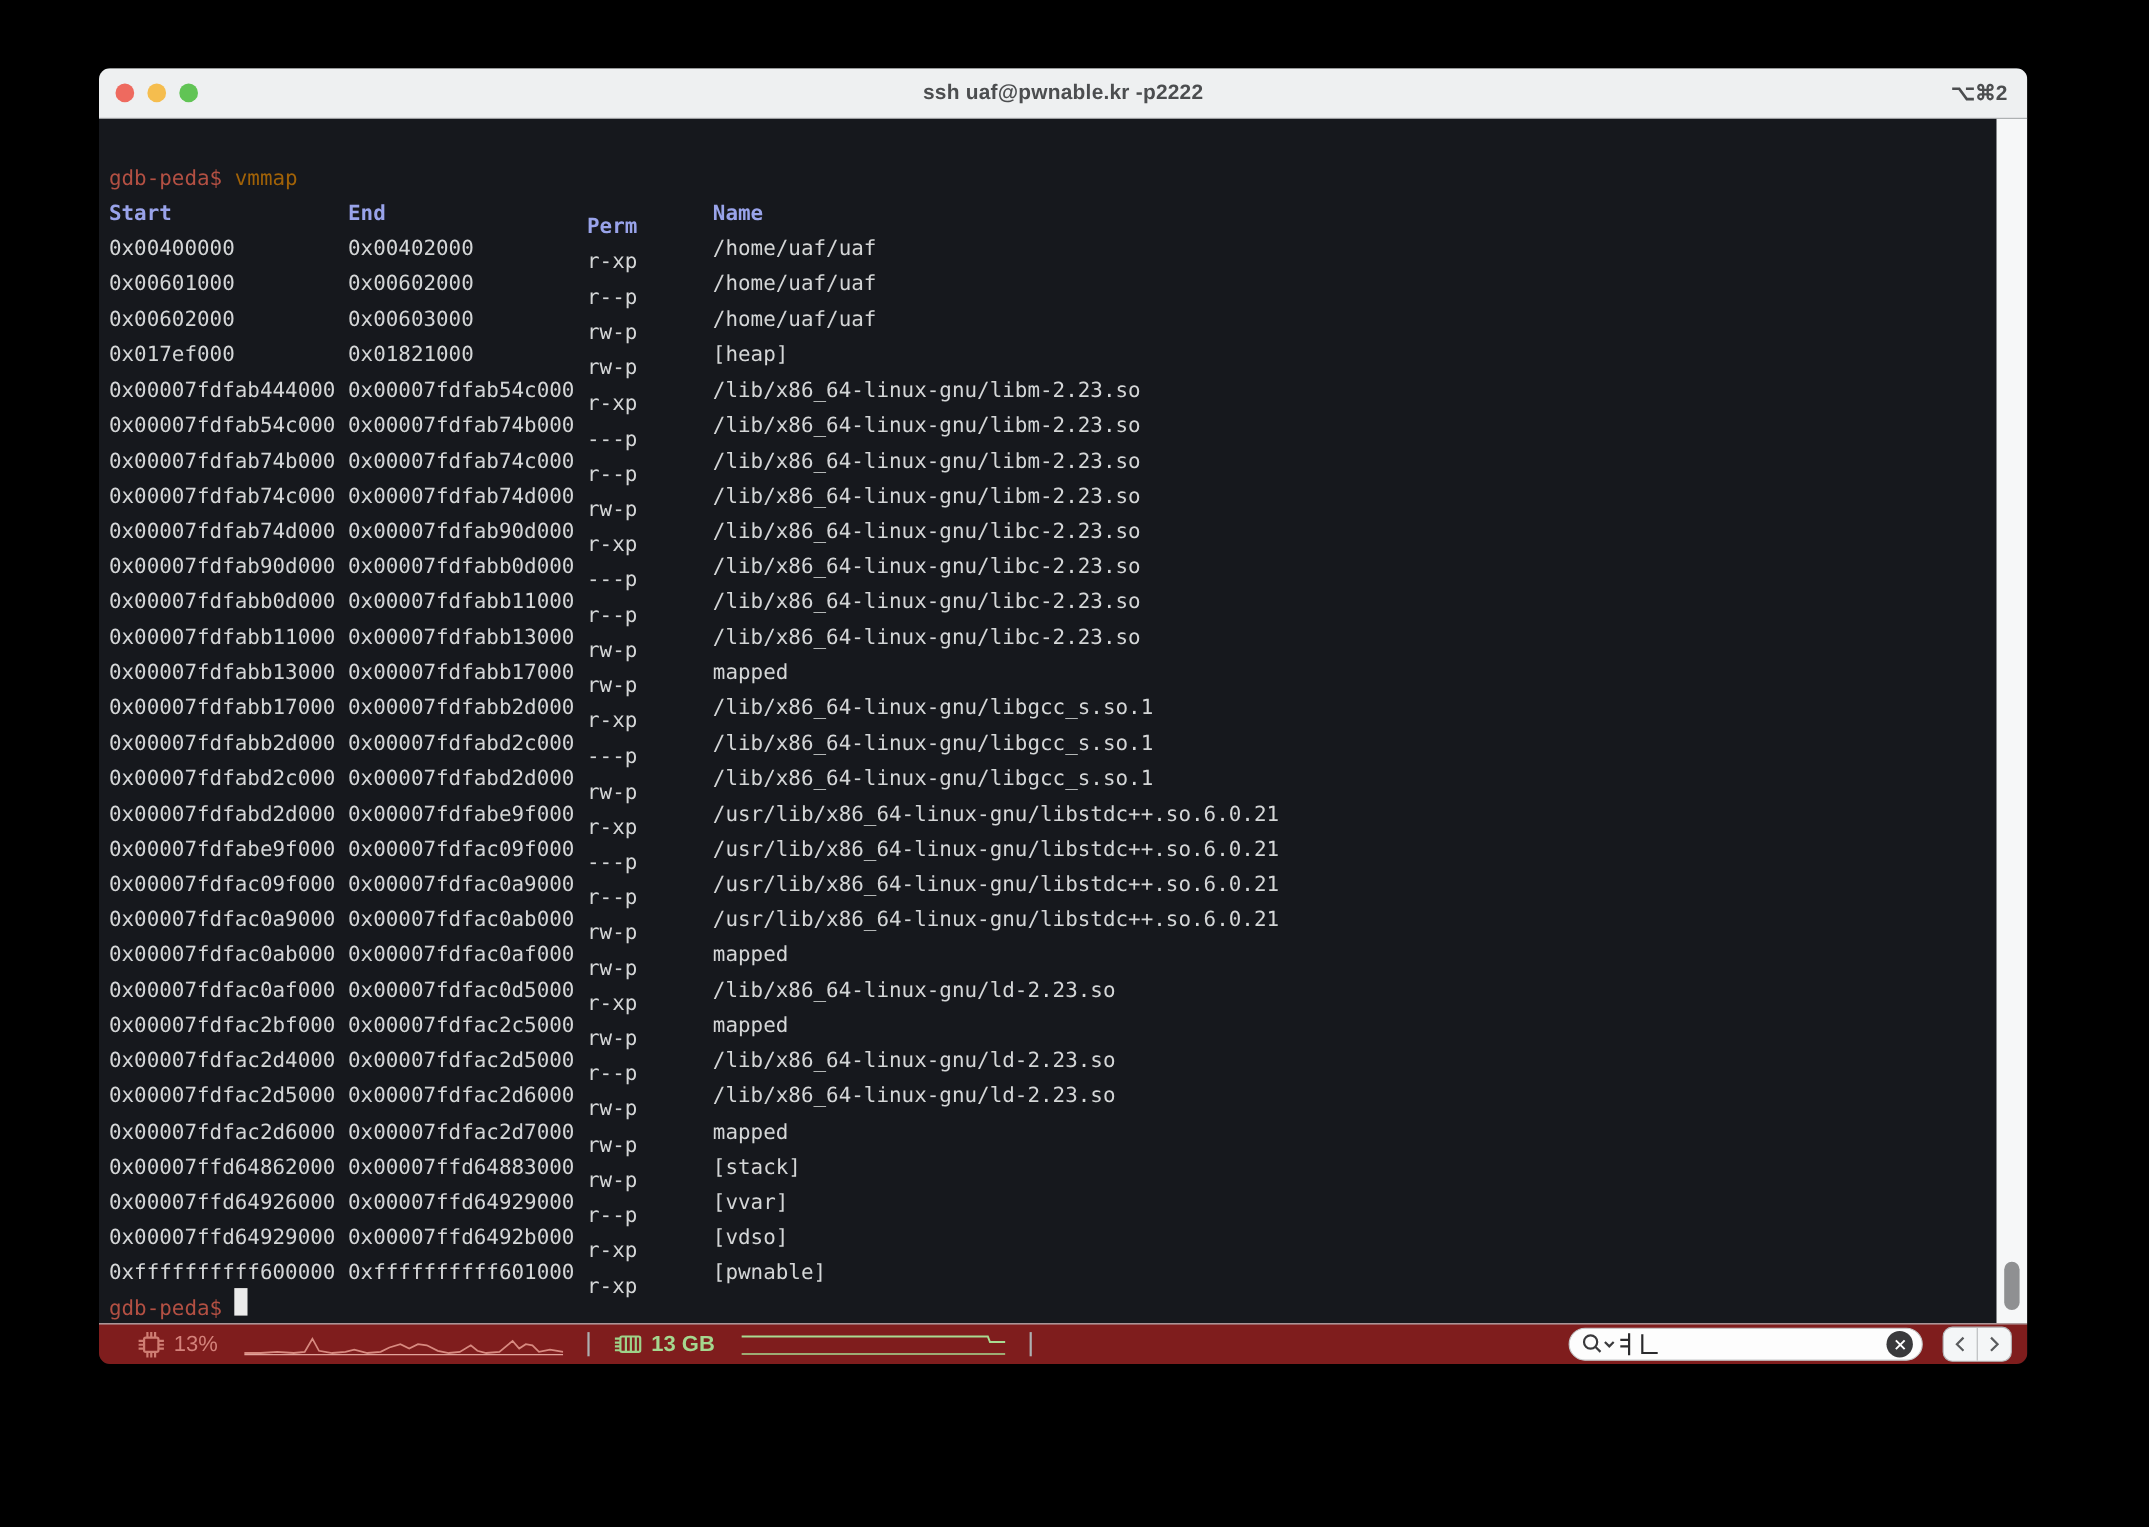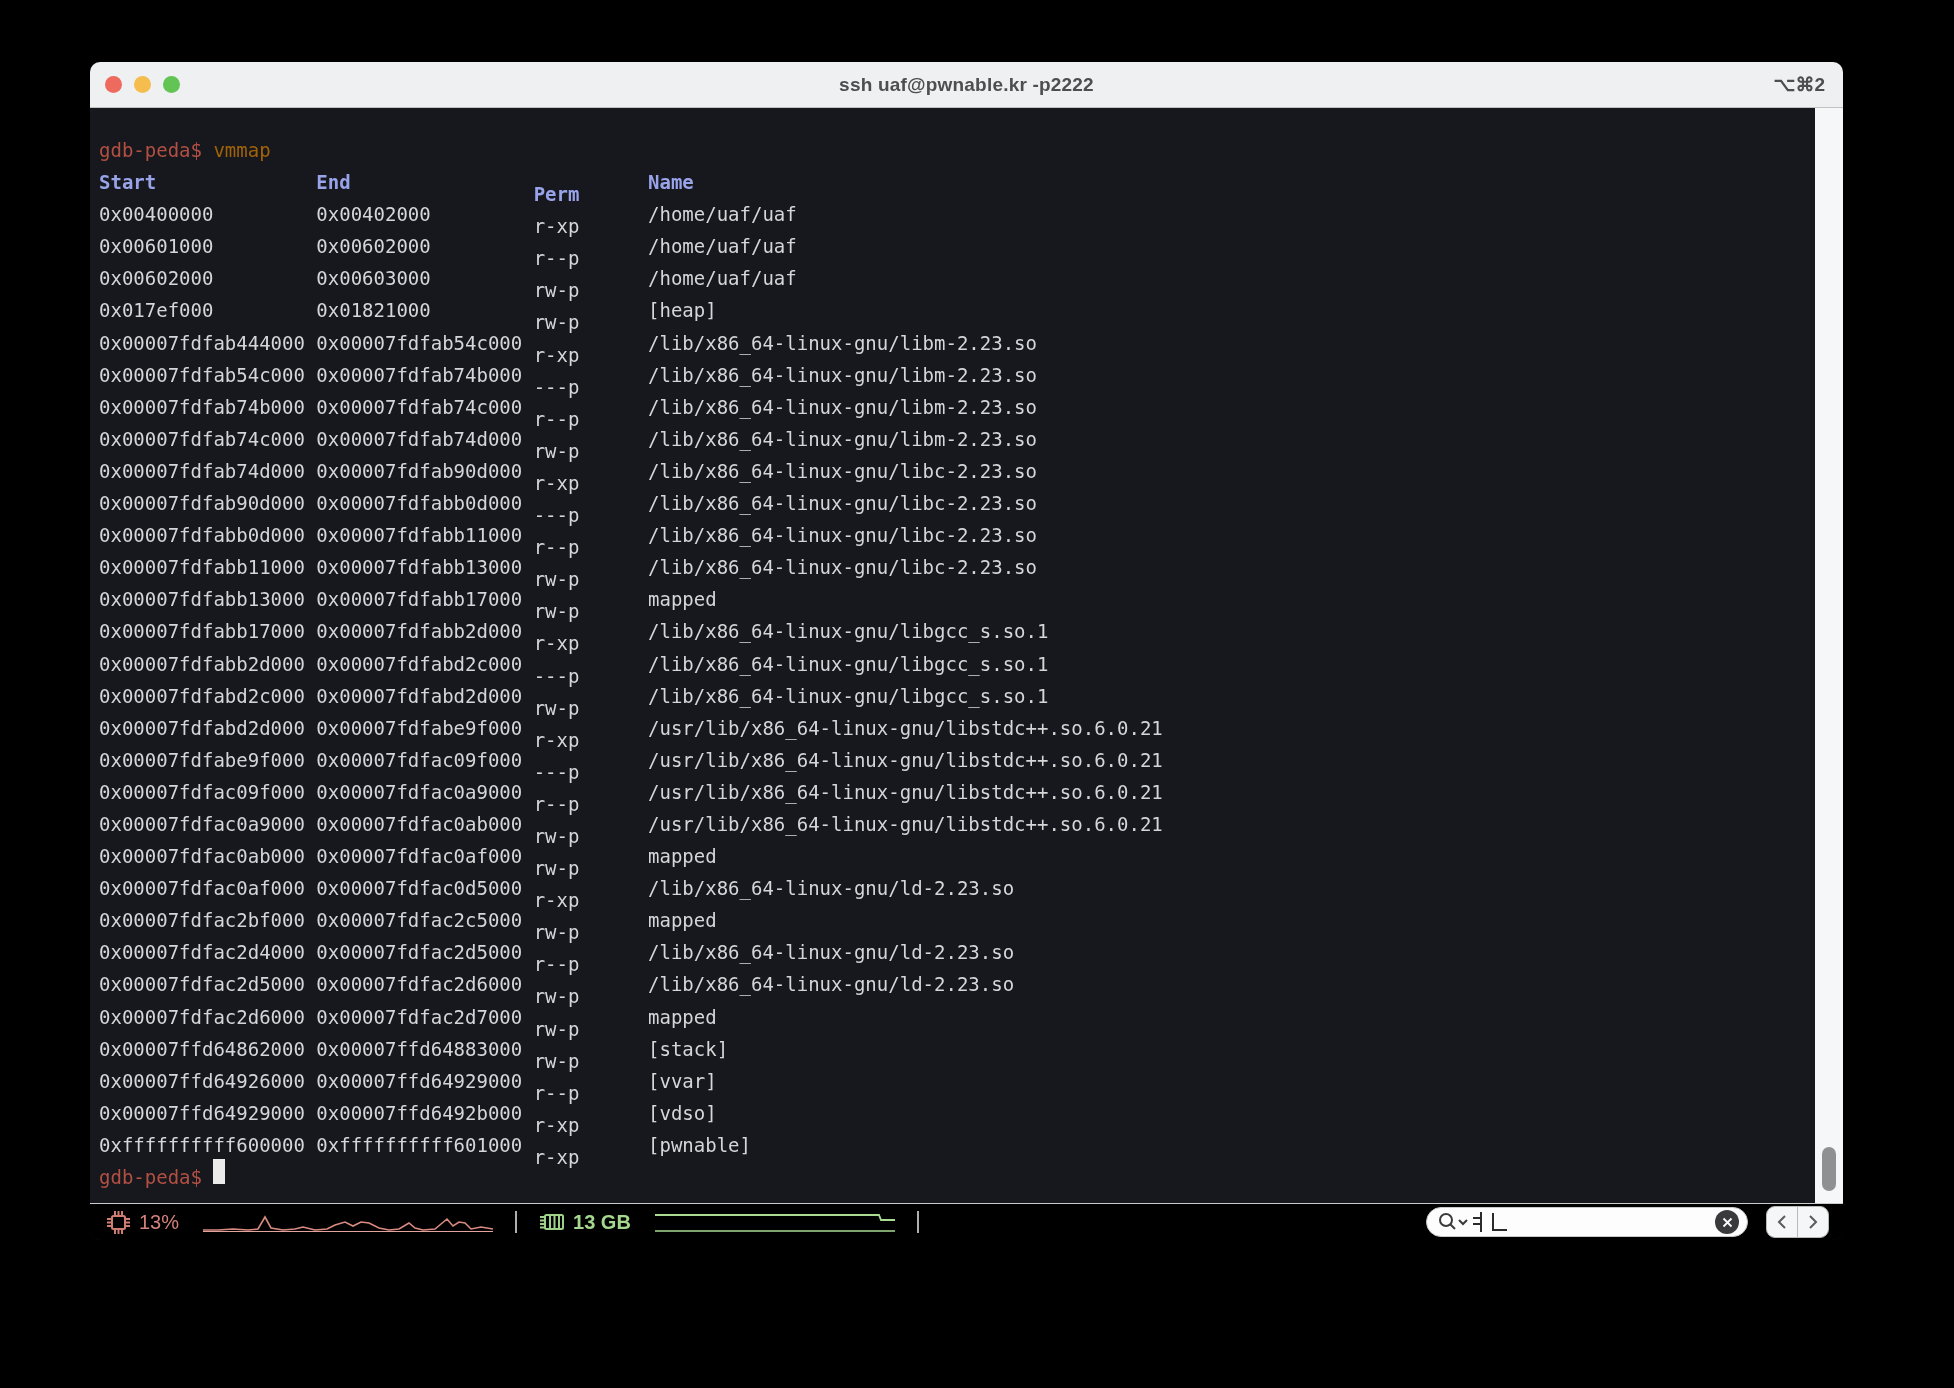--- a/index.html
+++ b/index.html
@@ -12,37 +12,37 @@
   .lights{position:absolute;left:15px;top:0;height:45px;display:flex;align-items:center;gap:12px;}
   .light{width:17px;height:17px;border-radius:50%;}
   .light.red{background:#ee6a5f;}
   .light.yellow{background:#f5bd4e;}
   .light.green{background:#61c455;}
   .title{flex:1;text-align:center;font-size:19px;font-weight:bold;color:#4c4e50;letter-spacing:.2px;}
   .shortcut{position:absolute;right:18px;top:0;height:45px;display:flex;align-items:center;font-size:19px;font-weight:600;color:#4c4e50;}
 
   
   .terminal{position:relative;height:1095px;background:#16181d;font-family:"DejaVu Sans Mono","Liberation Mono",monospace;font-size:19px;color:#d4d6d7;}
-  .term-inner{position:absolute;left:9px;top:26px;right:40px;}
+  .term-inner{position:absolute;left:9px;top:38px;right:40px;}
   .line{height:32.1px;line-height:32.1px;white-space:pre;display:flex;}
   .col{display:inline-block;flex:none;white-space:pre;overflow:visible;}
   .col-start{width:19ch;}
   .col-end{width:19ch;}
   .col-perm{width:10ch;margin-top:12px;}
   .hdr{color:#99a3ea;font-weight:bold;}
   .prompt{color:#b35043;}
   .cmd{color:#a16207;margin-left:1ch;}
   .cursor{display:inline-block;width:12px;height:25px;background:#ebebeb;margin-left:1ch;vertical-align:middle;transform:translateY(-2px);}
 
   
   .scrolltrack{position:absolute;top:0;right:0;width:28px;height:1095px;background:#f6f7f8;}
   .scrollthumb{position:absolute;right:7px;bottom:12px;width:14px;height:44px;border-radius:7px;background:#8f9092;}
 
   
-  .statusbar{position:relative;height:37px;background:#000000;border-top:1px solid #c9cbcc;display:flex;align-items:center;padding:0 14px 0 16px;box-sizing:border-box;}
+  .statusbar{position:relative;height:37px;background:#7f1d1d;border-top:1px solid #c9cbcc;display:flex;align-items:center;padding:0 14px 0 35px;box-sizing:border-box;}
   .sb-group{display:flex;align-items:center;}
   .sb-label{font-size:20px;margin-left:8px;}
   .cpu-color{color:#d4827b;}
   .mem-color{color:#a5d78f;font-weight:bold;}
   .sb-graph{margin-left:24px;}
   .sb-divider{width:2px;height:22px;background:#adb0b1;margin:0 22px;}
   .sb-spacer{flex:1;}
 
   .search-pill{display:flex;align-items:center;width:322px;height:30px;background:#fdfdfd;border:1.5px solid #c6c8c9;border-radius:16px;box-sizing:border-box;padding:0 8px 0 10px;margin-right:18px;}
   .search-text-wrap{position:relative;flex:1;height:100%;display:flex;align-items:center;}

